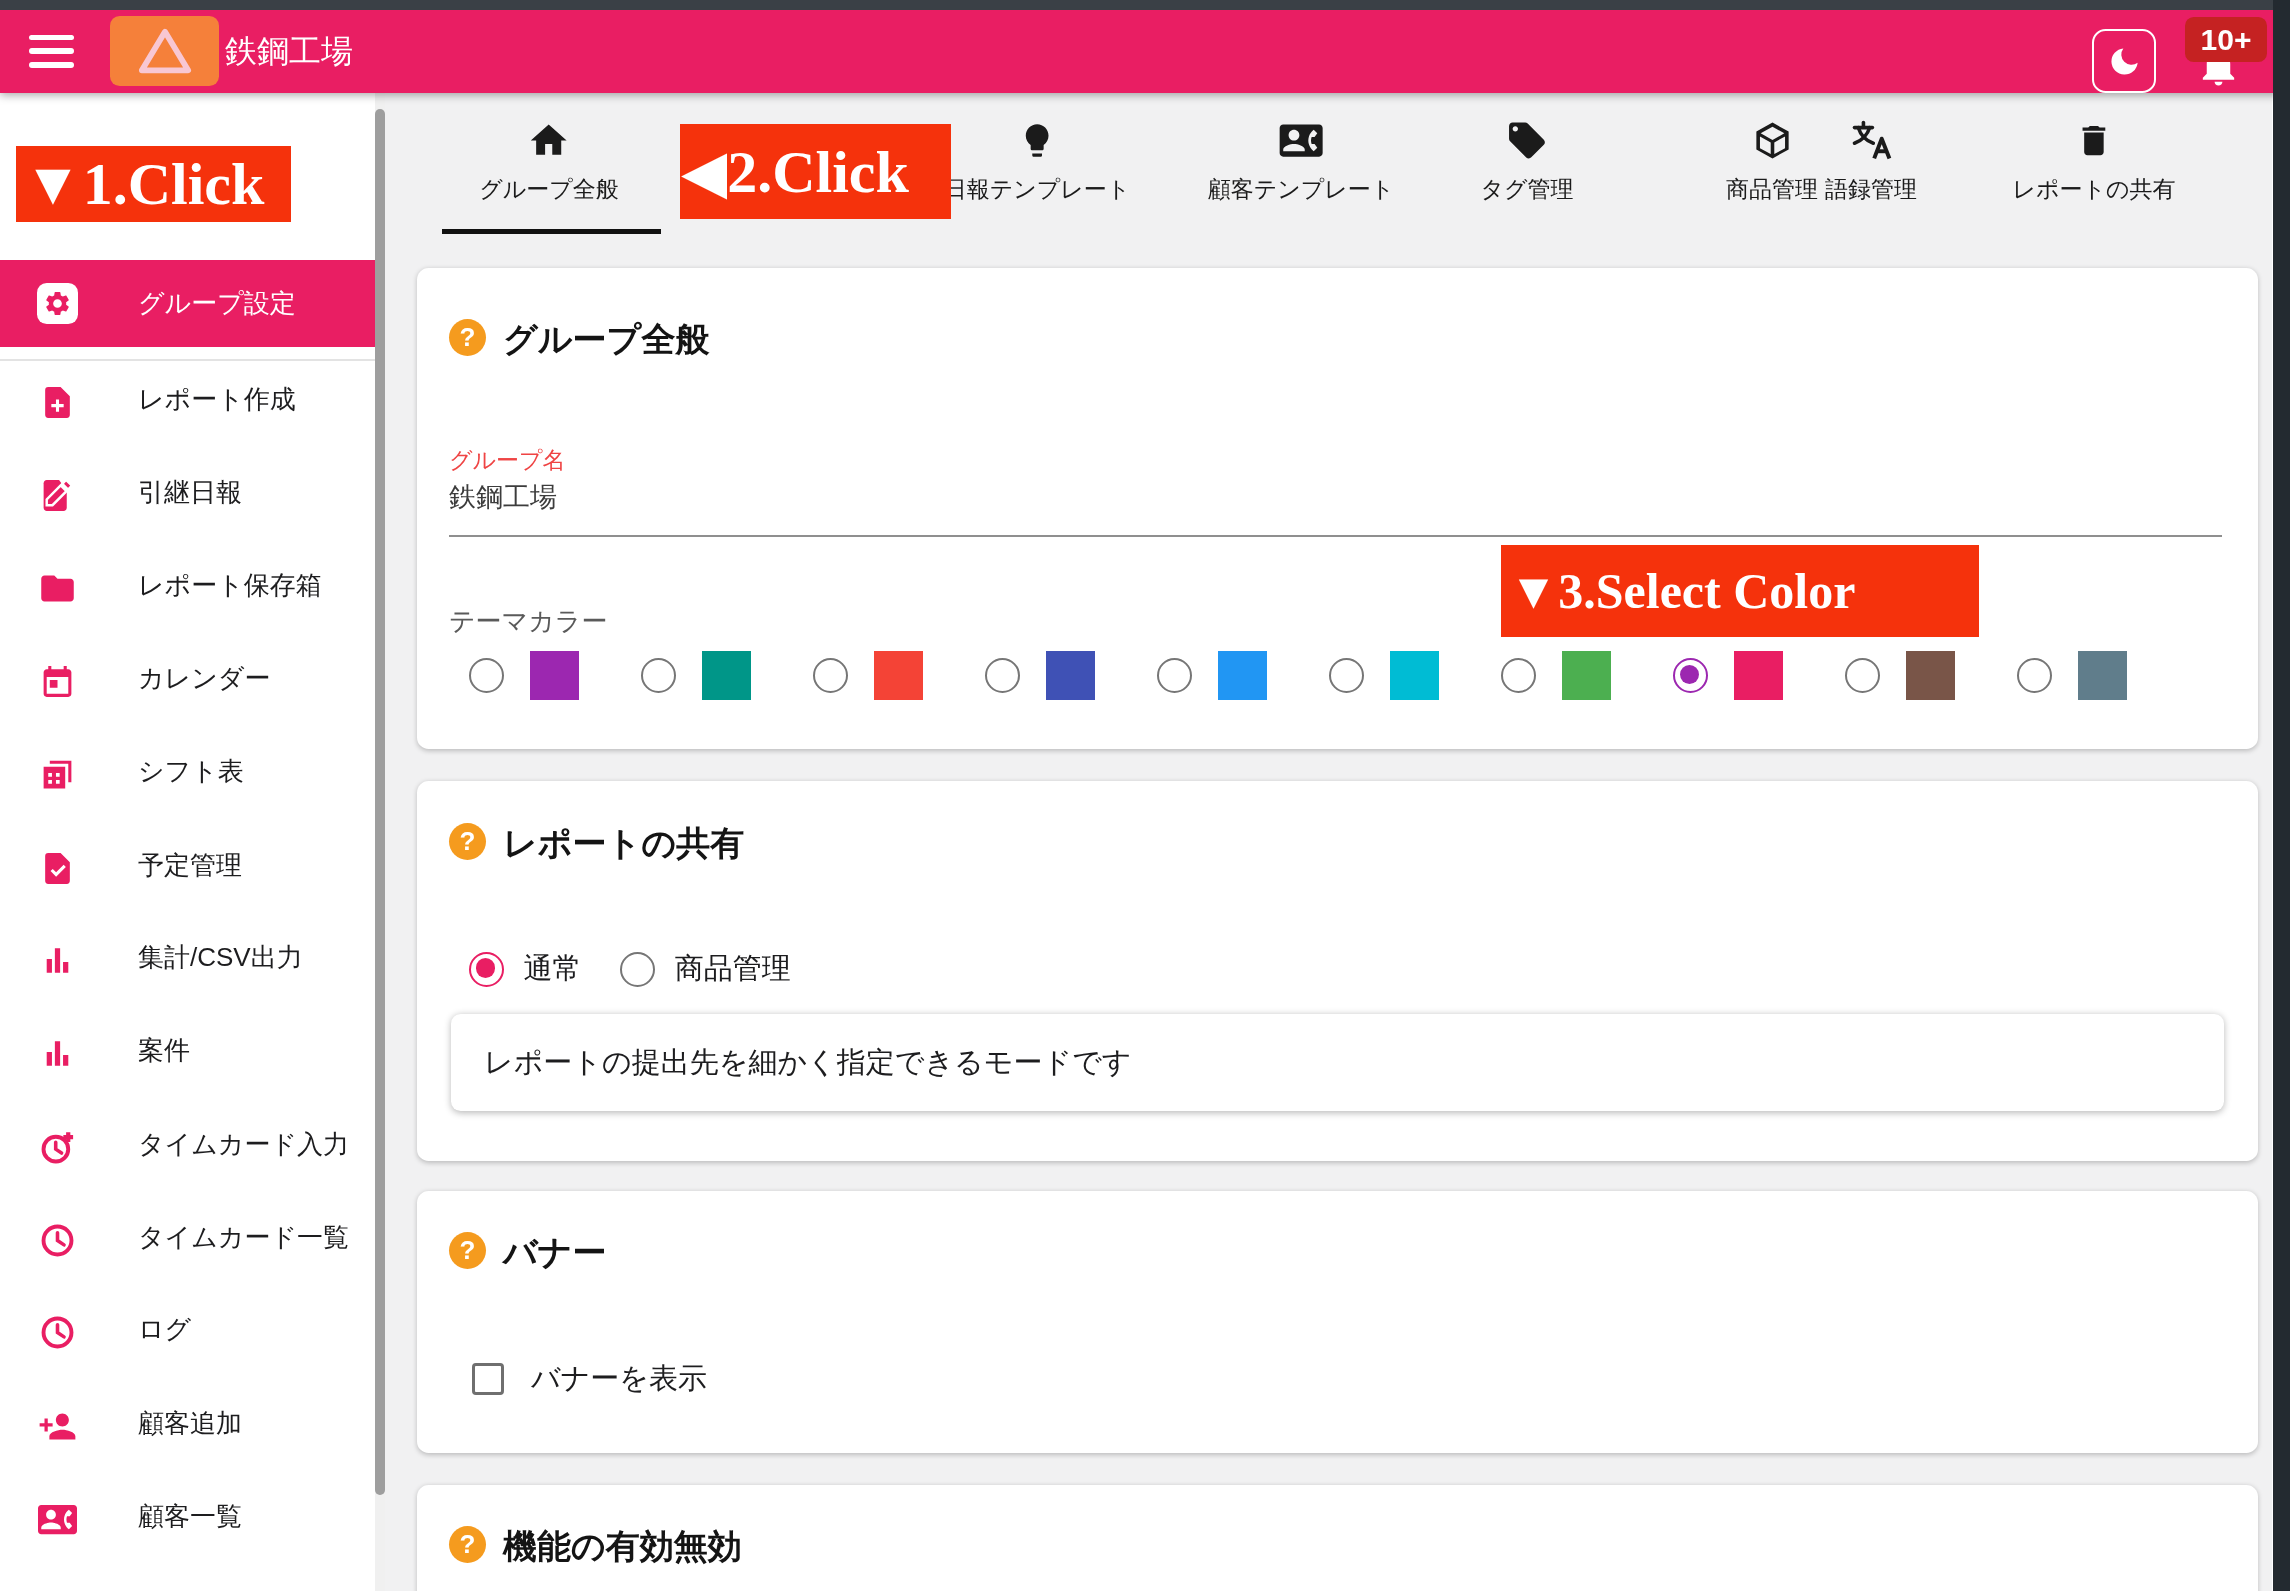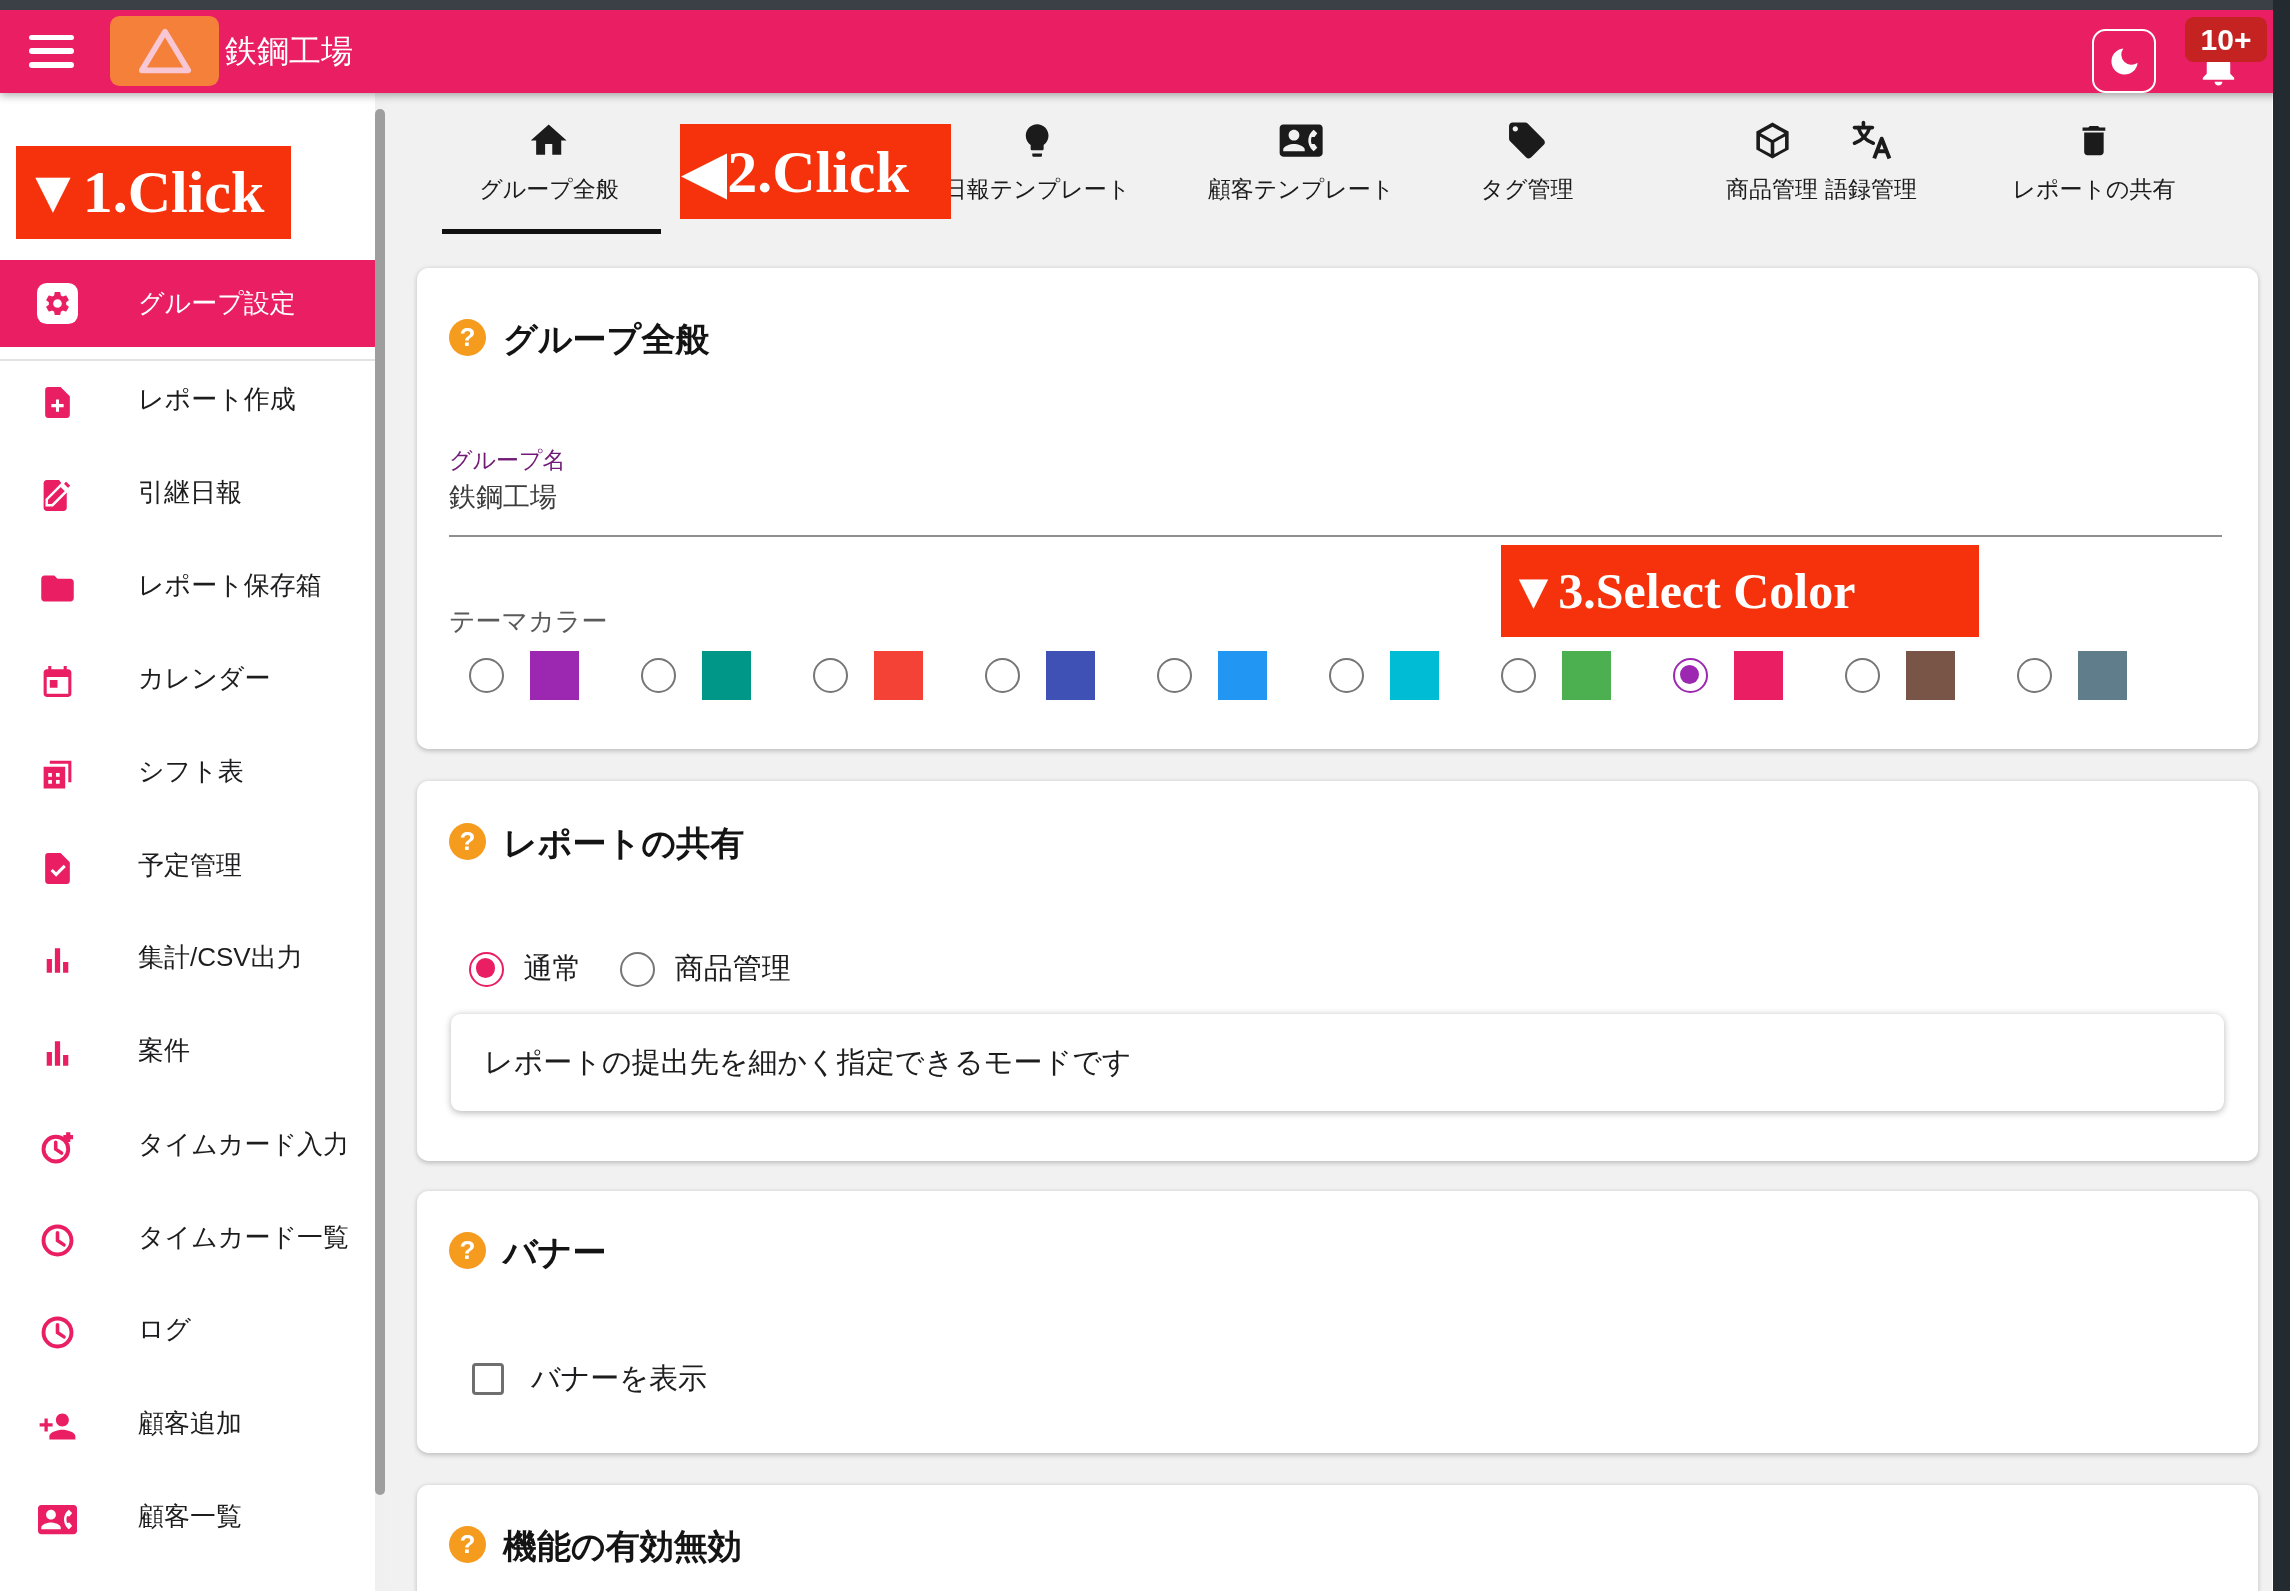--- a/index.html
+++ b/index.html
@@ -51,21 +51,21 @@
   .tab .lbl{margin-top:11.6px;font-size:23px;white-space:nowrap}
   .tab-underline{left:442px;top:229px;width:219px;height:4.9px;background:#111;z-index:5}
 
   
   .card{left:417px;width:1841px;background:#fff;border-radius:11.6px;z-index:2;
         box-shadow:0 1.9px 4.9px rgba(0,0,0,.22)}
   .help{width:37px;height:37px;border-radius:50%;background:#F59B1E;color:#fff;font-weight:bold;
         font-size:26px;text-align:center;line-height:37px;z-index:3}
   .card-title{font-size:34px;font-weight:bold;color:#141414;z-index:3;white-space:nowrap}
 
-  .field-label{font-size:23px;color:#701a75;z-index:3}
+  .field-label{font-size:23px;color:#ef4444;z-index:3}
   .field-value{font-size:27px;color:#3c3c3c;z-index:3}
   .field-underline{height:1.9px;background:#8F8F8F;z-index:3}
   .section-label{font-size:26px;color:#5A5A5A;z-index:3}
 
   
   .swatch-row{left:469px;top:651px;display:flex;align-items:center;z-index:3}
   .radio{width:35px;height:35px;border-radius:50%;border:2.9px solid #767676;box-sizing:border-box;
          background:#fff;cursor:pointer;flex:none;position:relative}
   .radio.sel-purple{border-color:#9C27B0}
   .radio.sel-purple::after{content:"";position:absolute;left:4.9px;top:4.9px;width:19.4px;height:19.4px;
@@ -84,21 +84,21 @@
   .info-box .txt{margin-left:33px;font-size:29px;color:#1d1d1f}
 
   
   .check-row{left:472px;top:1359px;display:flex;align-items:center;z-index:3;cursor:pointer}
   .checkbox{width:32px;height:32px;border:3.9px solid #6F6F6F;border-radius:3.9px;box-sizing:border-box;background:#fff}
   .check-row .opt-label{font-size:29px;color:#1d1d1f;margin-left:27px;white-space:nowrap}
 
   
   .annot{background:#F5320C;color:#fff;z-index:50;display:flex;align-items:center;
          font-family:"Liberation Serif","DejaVu Serif",serif;font-weight:bold;white-space:nowrap}
-  .annot-1{left:15.5px;top:146px;width:268px;height:93px;font-size:60px;padding-left:7.8px}
+  .annot-1{left:15.5px;top:146px;width:268px;height:76px;font-size:60px;padding-left:7.8px}
   .annot-2{left:680px;top:124px;width:270px;height:95px;font-size:60px;padding-left:1px}
   .annot-3{left:1501px;top:545px;width:470px;height:92px;font-size:50px;padding-left:7.8px}
 
   svg{display:block}
 </style>
 </head>
 <body>
 
 <div class="abs content-bg"></div>
 

